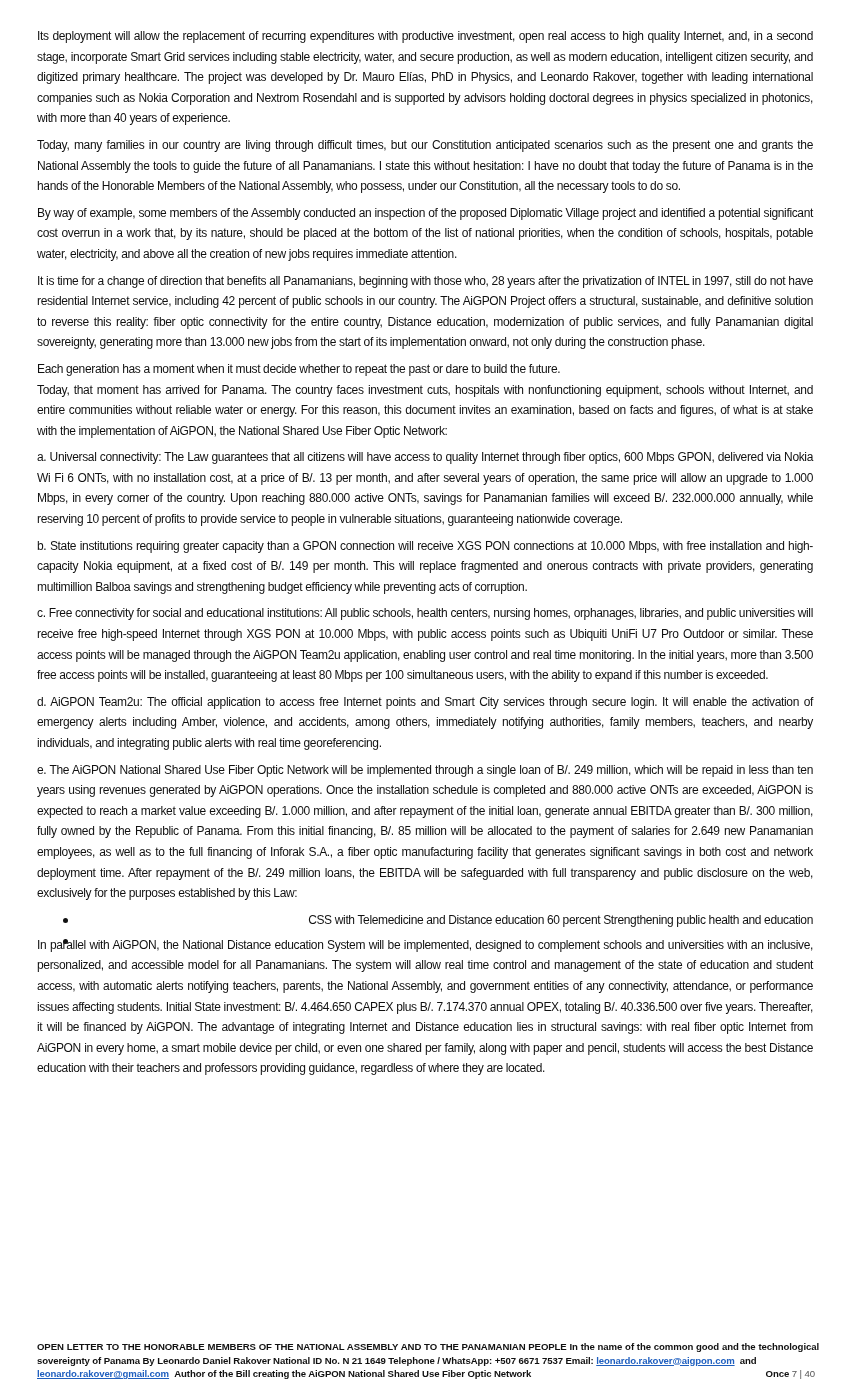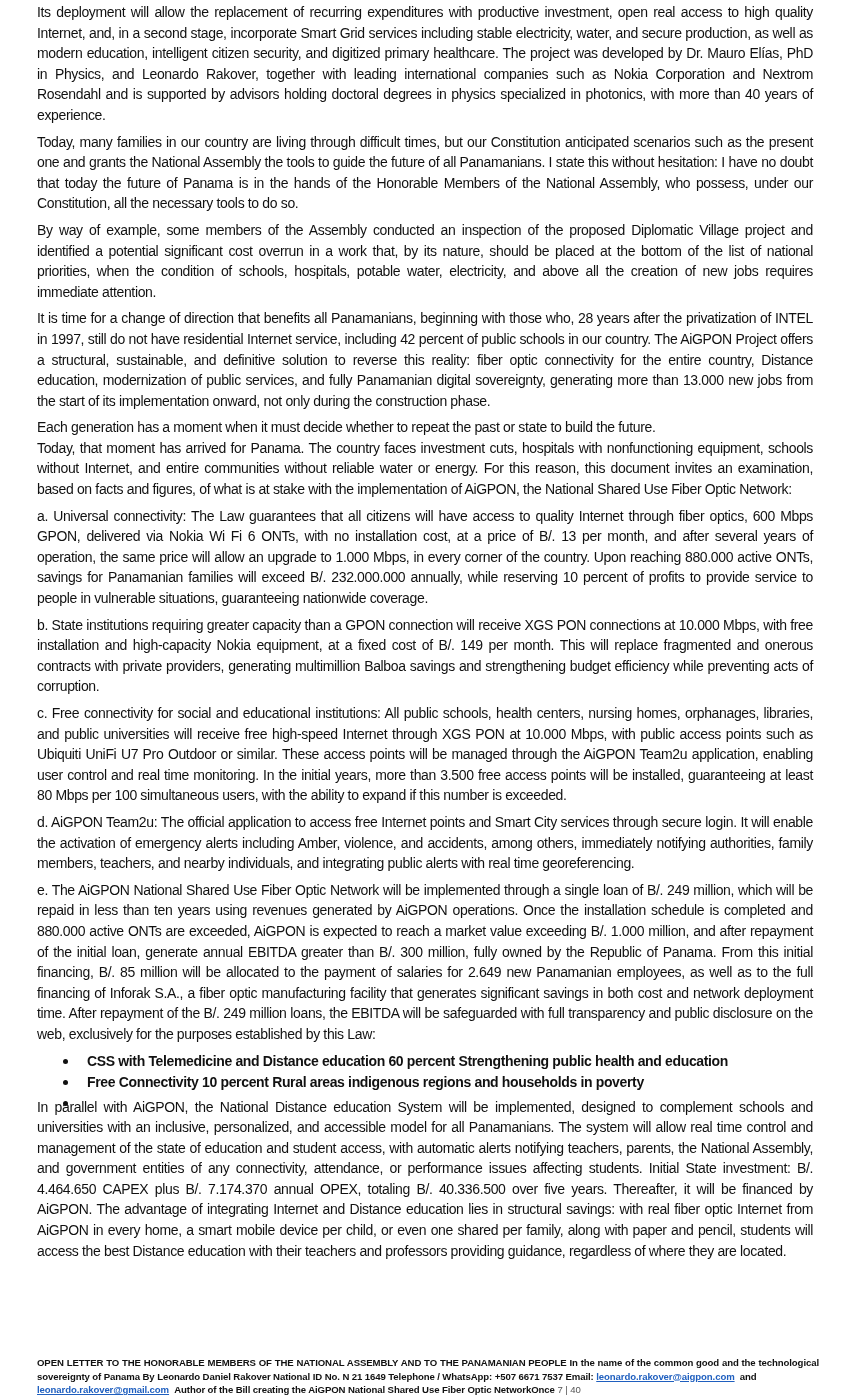--- a/index.html
+++ b/index.html
@@ -1,62 +1,61 @@
 <!DOCTYPE html>
 <html><head>
   <meta charset="utf-8">
   <style>
     html, body { margin: 0; padding: 0; background: #ffffff; }
     body {
       width: 850px; height: 1400px; position: relative; overflow: hidden;
       font-family: "Liberation Sans", sans-serif; color: #111;
     }
     .page {
-      position: absolute; left: 37px; top: 2px; width: 776px;
+      position: absolute; left: 37px; top: 26px; width: 776px;
       font-family: "Liberation Sans Narrow", "Liberation Sans", sans-serif;
-      font-size: 14px; line-height: 20.6px; letter-spacing: -0.35px;
+      font-size: 12px; line-height: 20.6px; letter-spacing: -0.35px;
       text-align: justify;
     }
     .page p { margin: 0 0 6px 0; }
     .page p.tight { margin: 0; }
     .bullets { list-style: none; margin: 0 0 4px 0; padding: 0; }
-    .bullets li { position: relative; padding-left: 50px; line-height: 21px; text-align: left; font-weight: bold; }
+    .bullets li { position: relative; padding-left: 50px; line-height: 21px; text-align: right; }
     .bullets li .dot {
       position: absolute; left: 26px; top: 8px; width: 5px; height: 5px;
       border-radius: 50%; background: #111;
     }
     .footer {
       position: absolute; left: 37px; top: 1340px; width: 782px;
       font-size: 9.6px; line-height: 13.6px; font-weight: bold;
-      text-align: justify; letter-spacing: -0.1px; margin-top: 16px;
+      text-align: justify; letter-spacing: -0.1px;
     }
     .footer a { color: #1f5fbf; text-decoration: underline; font-weight: bold; }
-    .footer .row3 { display: flex; justify-content: flex-start; }
+    .footer .row3 { display: flex; justify-content: space-between; }
     .footer .pagenum { padding-right: 4px; }
     .footer .pagenum .num { font-weight: normal; color: #555; }
   </style>
 </head>
 <body>
 
 <div class="page">
   <p>Its deployment will allow the replacement of recurring expenditures with productive investment, open real access to high quality Internet, and, in a second stage, incorporate Smart Grid services including stable electricity, water, and secure production, as well as modern education, intelligent citizen security, and digitized primary healthcare. The project was developed by Dr. Mauro Elías, PhD in Physics, and Leonardo Rakover, together with leading international companies such as Nokia Corporation and Nextrom Rosendahl and is supported by advisors holding doctoral degrees in physics specialized in photonics, with more than 40 years of experience.</p>
   <p>Today, many families in our country are living through difficult times, but our Constitution anticipated scenarios such as the present one and grants the National Assembly the tools to guide the future of all Panamanians. I state this without hesitation: I have no doubt that today the future of Panama is in the hands of the Honorable Members of the National Assembly, who possess, under our Constitution, all the necessary tools to do so.</p>
   <p>By way of example, some members of the Assembly conducted an inspection of the proposed Diplomatic Village project and identified a potential significant cost overrun in a work that, by its nature, should be placed at the bottom of the list of national priorities, when the condition of schools, hospitals, potable water, electricity, and above all the creation of new jobs requires immediate attention.</p>
   <p>It is time for a change of direction that benefits all Panamanians, beginning with those who, 28 years after the privatization of INTEL in 1997, still do not have residential Internet service, including 42 percent of public schools in our country. The AiGPON Project offers a structural, sustainable, and definitive solution to reverse this reality: fiber optic connectivity for the entire country, Distance education, modernization of public services, and fully Panamanian digital sovereignty, generating more than 13.000 new jobs from the start of its implementation onward, not only during the construction phase.</p>
-  <p class="tight">Each generation has a moment when it must decide whether to repeat the past or state to build the future.</p>
+  <p class="tight">Each generation has a moment when it must decide whether to repeat the past or dare to build the future.</p>
   <p>Today, that moment has arrived for Panama. The country faces investment cuts, hospitals with nonfunctioning equipment, schools without Internet, and entire communities without reliable water or energy. For this reason, this document invites an examination, based on facts and figures, of what is at stake with the implementation of AiGPON, the National Shared Use Fiber Optic Network:</p>
   <p>a. Universal connectivity: The Law guarantees that all citizens will have access to quality Internet through fiber optics, 600 Mbps GPON, delivered via Nokia Wi Fi 6 ONTs, with no installation cost, at a price of B/. 13 per month, and after several years of operation, the same price will allow an upgrade to 1.000 Mbps, in every corner of the country. Upon reaching 880.000 active ONTs, savings for Panamanian families will exceed B/. 232.000.000 annually, while reserving 10 percent of profits to provide service to people in vulnerable situations, guaranteeing nationwide coverage.</p>
   <p>b. State institutions requiring greater capacity than a GPON connection will receive XGS PON connections at 10.000 Mbps, with free installation and high-capacity Nokia equipment, at a fixed cost of B/. 149 per month. This will replace fragmented and onerous contracts with private providers, generating multimillion Balboa savings and strengthening budget efficiency while preventing acts of corruption.</p>
   <p>c. Free connectivity for social and educational institutions: All public schools, health centers, nursing homes, orphanages, libraries, and public universities will receive free high-speed Internet through XGS PON at 10.000 Mbps, with public access points such as Ubiquiti UniFi U7 Pro Outdoor or similar. These access points will be managed through the AiGPON Team2u application, enabling user control and real time monitoring. In the initial years, more than 3.500 free access points will be installed, guaranteeing at least 80 Mbps per 100 simultaneous users, with the ability to expand if this number is exceeded.</p>
   <p>d. AiGPON Team2u: The official application to access free Internet points and Smart City services through secure login. It will enable the activation of emergency alerts including Amber, violence, and accidents, among others, immediately notifying authorities, family members, teachers, and nearby individuals, and integrating public alerts with real time georeferencing.</p>
   <p>e. The AiGPON National Shared Use Fiber Optic Network will be implemented through a single loan of B/. 249 million, which will be repaid in less than ten years using revenues generated by AiGPON operations. Once the installation schedule is completed and 880.000 active ONTs are exceeded, AiGPON is expected to reach a market value exceeding B/. 1.000 million, and after repayment of the initial loan, generate annual EBITDA greater than B/. 300 million, fully owned by the Republic of Panama. From this initial financing, B/. 85 million will be allocated to the payment of salaries for 2.649 new Panamanian employees, as well as to the full financing of Inforak S.A., a fiber optic manufacturing facility that generates significant savings in both cost and network deployment time. After repayment of the B/. 249 million loans, the EBITDA will be safeguarded with full transparency and public disclosure on the web, exclusively for the purposes established by this Law:</p>
 
   <ul class="bullets">
     <li><span class="dot"></span><span>CSS with Telemedicine and Distance education 60 percent Strengthening public health and education</span></li>
-    <li><span class="dot"></span><span>Free Connectivity 10 percent Rural areas indigenous regions and households in poverty</span></li>
     <li><span class="dot"></span></li>
   </ul>
 
   <p>In parallel with AiGPON, the National Distance education System will be implemented, designed to complement schools and universities with an inclusive, personalized, and accessible model for all Panamanians. The system will allow real time control and management of the state of education and student access, with automatic alerts notifying teachers, parents, the National Assembly, and government entities of any connectivity, attendance, or performance issues affecting students. Initial State investment: B/. 4.464.650 CAPEX plus B/. 7.174.370 annual OPEX, totaling B/. 40.336.500 over five years. Thereafter, it will be financed by AiGPON. The advantage of integrating Internet and Distance education lies in structural savings: with real fiber optic Internet from AiGPON in every home, a smart mobile device per child, or even one shared per family, along with paper and pencil, students will access the best Distance education with their teachers and professors providing guidance, regardless of where they are located.</p>
 </div>
 
 <div class="footer">
   <div>
     <span>OPEN LETTER TO THE HONORABLE MEMBERS OF THE NATIONAL ASSEMBLY AND TO THE PANAMANIAN PEOPLE In the name of the common good and the technological sovereignty of Panama By Leonardo Daniel Rakover National ID No. N 21 1649 Telephone / WhatsApp: +507 6671 7537 Email:</span>
     <a>leonardo.rakover@aigpon.com</a>

